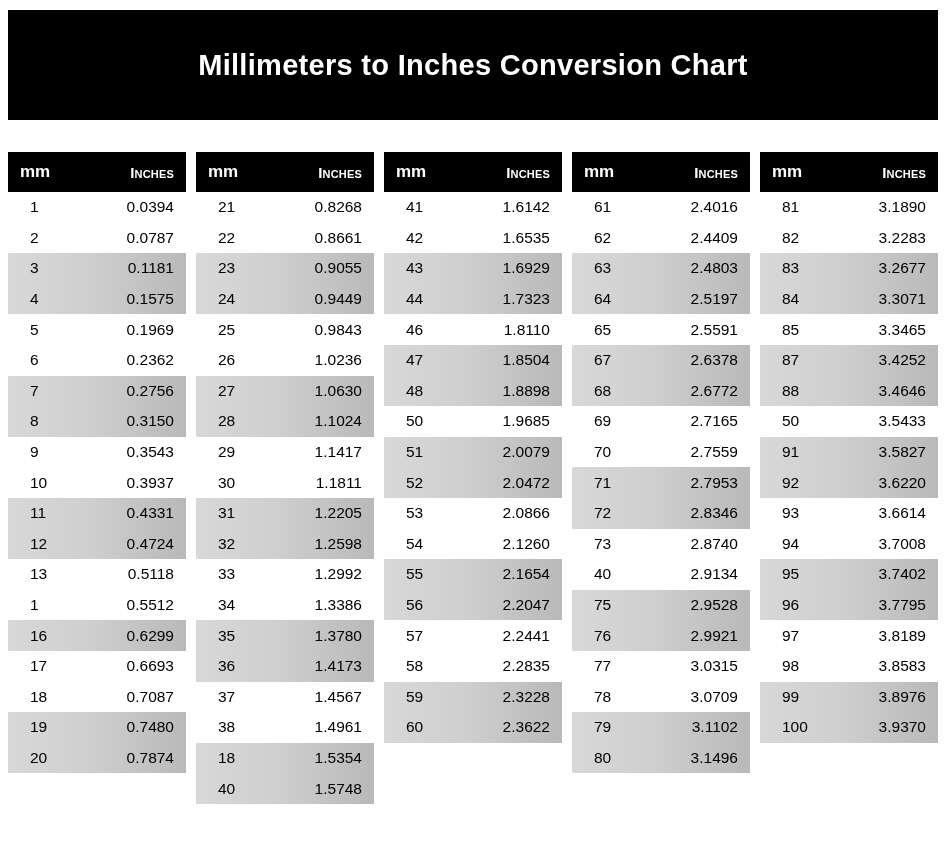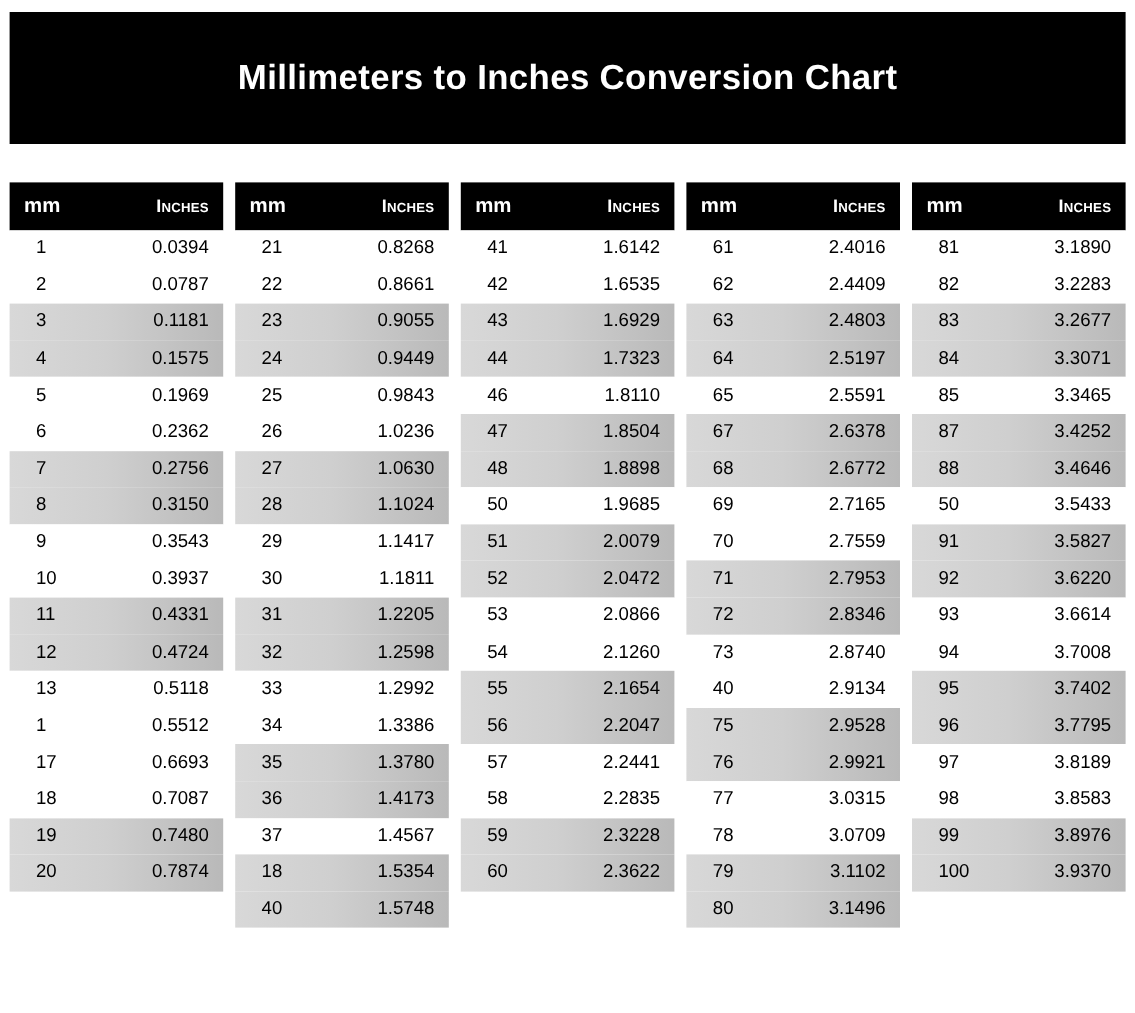--- a/index.html
+++ b/index.html
@@ -167,20 +167,24 @@
             <div class="cell-in">0.4724</div>
           </div>
           <div class="row light">
             <div class="cell-mm">13</div>
             <div class="cell-in">0.5118</div>
           </div>
           <div class="row light">
             <div class="cell-mm">1</div>
             <div class="cell-in">0.5512</div>
           </div>
+          <div class="row shade">
+            <div class="cell-mm">16</div>
+            <div class="cell-in">0.6299</div>
+          </div>
           <div class="row light">
             <div class="cell-mm">17</div>
             <div class="cell-in">0.6693</div>
           </div>
           <div class="row light">
             <div class="cell-mm">18</div>
             <div class="cell-in">0.7087</div>
           </div>
           <div class="row shade">
             <div class="cell-mm">19</div>
@@ -258,20 +262,24 @@
             <div class="cell-mm">35</div>
             <div class="cell-in">1.3780</div>
           </div>
           <div class="row shade">
             <div class="cell-mm">36</div>
             <div class="cell-in">1.4173</div>
           </div>
           <div class="row light">
             <div class="cell-mm">37</div>
             <div class="cell-in">1.4567</div>
+          </div>
+          <div class="row light">
+            <div class="cell-mm">38</div>
+            <div class="cell-in">1.4961</div>
           </div>
           <div class="row shade">
             <div class="cell-mm">18</div>
             <div class="cell-in">1.5354</div>
           </div>
           <div class="row shade">
             <div class="cell-mm">40</div>
             <div class="cell-in">1.5748</div>
           </div>
         </div>

